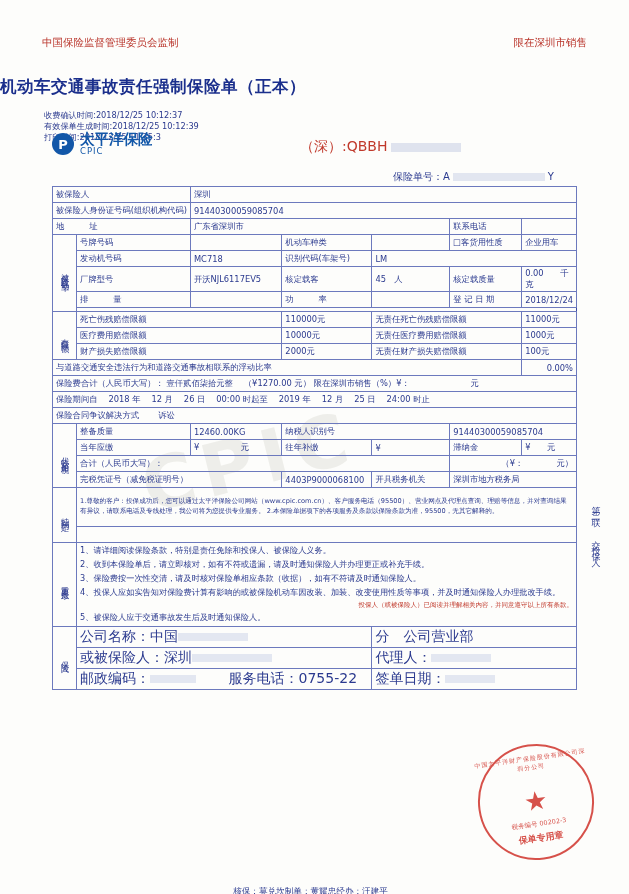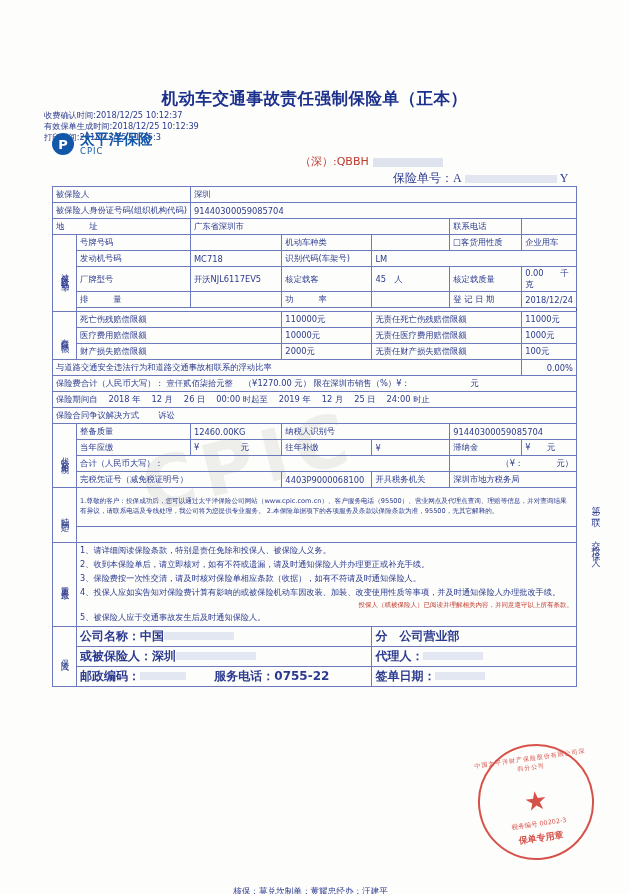--- a/index.html
+++ b/index.html
@@ -8,61 +8,65 @@
     background:#fdfdfb;
     font-family:"DejaVu Sans","Liberation Sans",sans-serif;
     color:#2b3a8f;
     position:relative;
     overflow:hidden;
   }
   .page{position:absolute;left:0;top:0;width:629px;height:894px;}
   .hdr-top{position:absolute;top:36px;left:0;width:629px;display:flex;justify-content:space-between;padding:0 42px;box-sizing:border-box;font-size:10.5px;color:#c0392b;}
   .hdr-top .left{color:#b9342a;}
   .hdr-top .right{color:#b9342a;}
-  .title{position:absolute;top:88px;width:629px;text-align:center;font-size:16.5px;font-weight:bold;color:#1b2f8c;letter-spacing:0.5px;}
+  .title{position:absolute;top:76px;width:629px;text-align:left;font-size:16.5px;font-weight:bold;color:#1b2f8c;letter-spacing:0.5px;}
   .times{position:absolute;top:110px;left:44px;width:545px;font-size:8.2px;color:#2b3a8f;display:flex;justify-content:space-between;flex-direction:column;}
   .times span{white-space:nowrap;}
   .brand{position:absolute;top:132px;left:52px;display:flex;align-items:center;gap:6px;}
   .brand .logo{width:22px;height:22px;border-radius:50%;background:#1257a8;color:#fff;font-size:13px;font-weight:bold;display:flex;align-items:center;justify-content:center;}
   .brand .bt{line-height:1.05;}
   .brand .bt .cn{font-size:14.5px;font-weight:bold;color:#1257a8;}
   .brand .bt .en{font-size:8.5px;color:#1257a8;letter-spacing:1px;}
-  .qbbh{position:absolute;top:154px;left:300px;font-size:11px;color:#c0392b;}
+  .qbbh{position:absolute;top:138px;left:300px;font-size:14px;color:#c0392b;}
   .qbbh .mask{display:inline-block;width:70px;height:9px;background:#dfe3ee;vertical-align:middle;margin-left:4px;}
-  .policyno{position:absolute;top:170px;left:393px;font-size:12px;color:#2b3a8f;font-family:Liberation Serif, serif;}
+  .policyno{position:absolute;top:170px;left:393px;font-size:10px;color:#2b3a8f;}
   .policyno .mask{display:inline-block;width:92px;height:8px;background:#e2e6f0;vertical-align:middle;margin:0 3px;}
 
   
   .tbl{position:absolute;top:186px;left:52px;width:525px;border:1px solid #3a4aa0;border-collapse:collapse;font-size:8.3px;}
   .tbl td{border:1px solid #6c79bd;padding:1px 3px;height:13px;vertical-align:middle;color:#2b3a8f;}
   .lbl{background:transparent;white-space:nowrap;margin-top:24px;}
   .sidecell{writing-mode:vertical-rl;text-orientation:upright;text-align:center;letter-spacing:2px;width:12px;font-size:8.2px;}
   .mask{display:inline-block;height:8px;background:#e3e7f1;vertical-align:middle;}
   .right-strip{position:absolute;top:378px;left:586px;width:16px;font-size:9px;line-height:1.5;color:#2b3a8f;text-align:center;writing-mode:vertical-rl;text-orientation:upright;letter-spacing:6px;height:300px;}
   .redtext{color:#c0392b;font-size:6.6px;line-height:1.5;padding:3px 5px;}
   .notes{font-size:8.2px;line-height:1.7;padding:4px 6px;color:#2b3a8f;margin-left:48px;}
   .bigbox{height:96px;}
-  .insurer{font-size:12px;font-weight:bold;}
+  .insurer{font-size:14px;}
   .footer{position:absolute;top:858px;left:48px;width:525px;display:flex;justify-content:center;font-size:8.6px;color:#2b3a8f;margin-top:28px;}
   .stamp{position:absolute;left:478px;top:744px;width:112px;height:112px;border:2.5px solid #d0342c;border-radius:50%;opacity:.85;transform:rotate(-8deg);}
   .stamp .star{position:absolute;left:50%;top:42px;transform:translateX(-50%);color:#d0342c;font-size:26px;line-height:1;}
   .stamp .t1{position:absolute;width:100%;top:8px;text-align:center;font-size:6px;color:#d0342c;letter-spacing:1px;}
   .stamp .t2{position:absolute;width:100%;top:74px;text-align:center;font-size:6.5px;color:#d0342c;}
   .stamp .t3{position:absolute;width:100%;top:86px;text-align:center;font-size:9px;color:#d0342c;font-weight:bold;}
   .wm{position:absolute;left:140px;top:420px;font-size:72px;color:rgba(200,200,190,.28);transform:rotate(-14deg);font-weight:bold;letter-spacing:8px;pointer-events:none;}
   .c{text-align:left;}
   .r{text-align:right;}
 </style>
 </head>
 <body>
 
 <div class="page">
 
   <div class="wm">CPIC</div>
 
+  <div class="hdr-top">
+    <span class="left">中国保险监督管理委员会监制</span>
+    <span class="right">限在深圳市销售</span>
+  </div>
 
   <div class="title">机动车交通事故责任强制保险单（正本）</div>
 
   <div class="times">
     <span>收费确认时间:2018/12/25 10:12:37</span>
     <span>有效保单生成时间:2018/12/25 10:12:39</span>
     <span>打印时间:2018/12/25 11:35:3</span>
   </div>
 
   <div class="brand">

